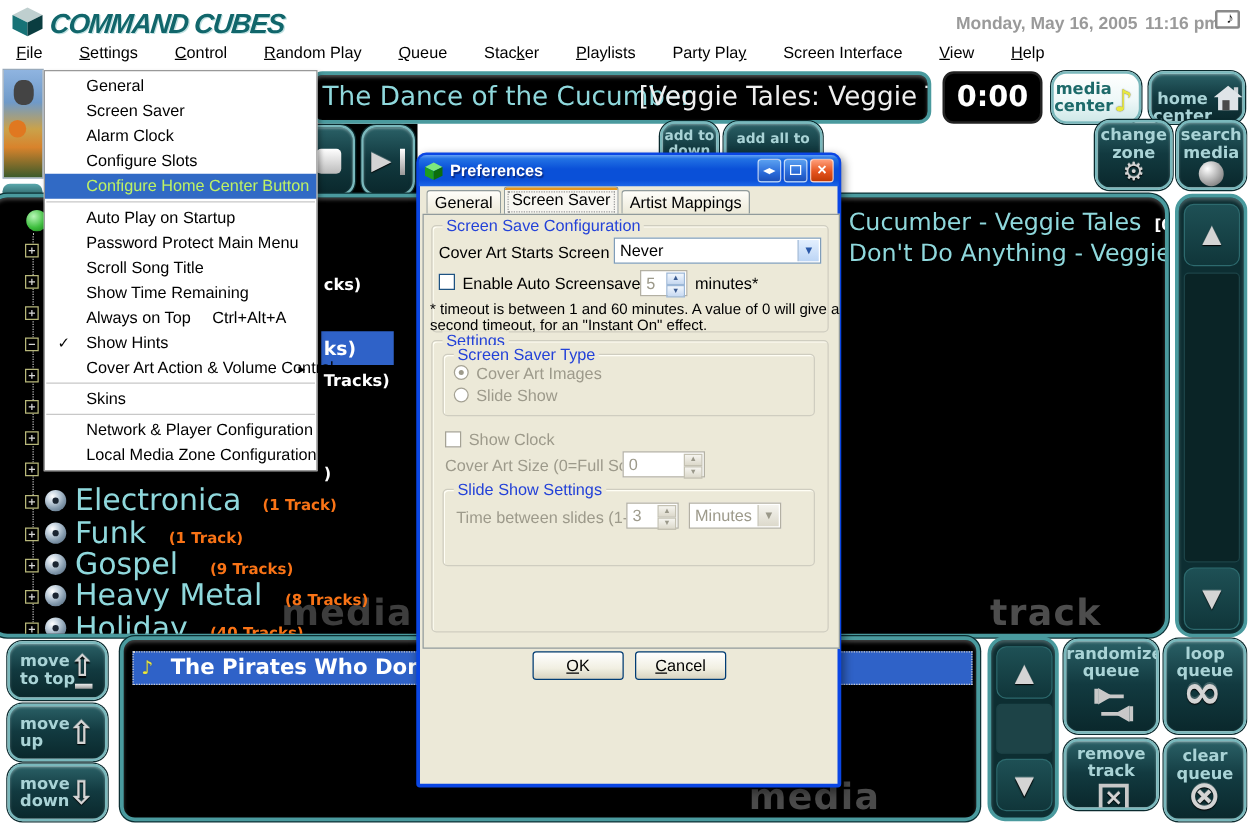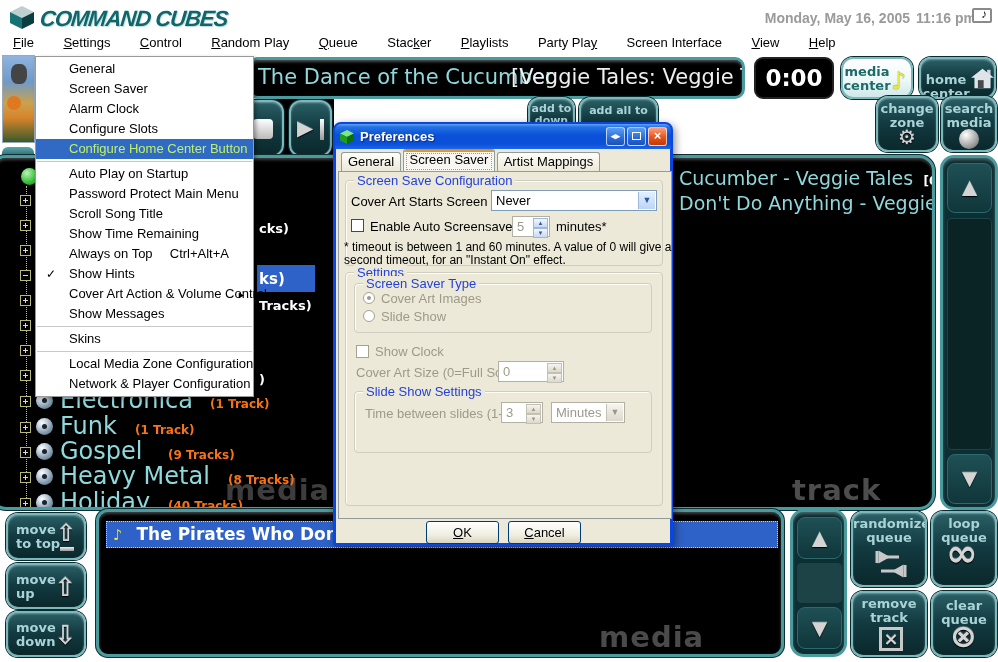--- a/index.html
+++ b/index.html
@@ -55,21 +55,21 @@
   .ddmenu { position:absolute; left:35px; top:56px; width:219px; background:#fff;
     border:1px solid #999; box-shadow:2px 2px 4px rgba(0,0,0,.35); z-index:40; padding:2px 0; }
   .ddmenu .item { position:relative; height:20px; line-height:20px; padding-left:33px; font-size:13px; color:#000; cursor:pointer; white-space:nowrap; }
   .ddmenu .item.hl { background:#316ac5; color:#bef264; }
   .ddmenu .sep { border-top:1px solid #c8c8c8; margin:2px 1px; height:0; }
   .ddmenu .chk { position:absolute; left:10px; font-size:12px; }
   .ddmenu .sub { position:absolute; right:7px; font-size:9px; top:1px; }
   .ddmenu .sc { position:absolute; right:24px; }
 
   
-  .xpdlg { position:absolute; left:333px; top:122px; width:340px; height:424px; z-index:30;
+  .xpdlg { position:absolute; left:333px; top:122px; width:340px; height:508px; z-index:30;
     background:#ece9d8; border:3px solid #0a46e4; border-radius:8px 8px 3px 3px;
     box-shadow:2px 3px 8px rgba(0,0,0,.45); font-size:13px; }
   .xp-title { position:absolute; left:-1px; top:-1px; right:-1px; height:25px; border-radius:6px 6px 0 0;
     background:linear-gradient(180deg,#64a1f4 0%,#2272e4 12%,#0a50d8 45%,#0a50d8 80%,#1c66e8 100%);
     color:#fff; font-weight:bold; display:flex; align-items:center; padding:0 4px; }
   .xp-title .t { margin-left:5px; text-shadow:1px 1px 1px #0a2a80; }
   .xp-cap { width:19px; height:19px; border:1px solid #fffa; border-radius:3px; margin-left:2px;
     background:linear-gradient(180deg,#5aa0f0,#2a6ad8 60%,#1c50b8); color:#fff; font-size:9px;
     line-height:17px; text-align:center; cursor:pointer; }
   .xp-cap.close { background:linear-gradient(180deg,#ff9d78,#e5541e 55%,#c13a05); font-size:13px; font-weight:bold; line-height:16px; }
@@ -303,21 +303,21 @@
       <line x1="8" y1="22" x2="28" y2="22"></line>
         <polygon points="22,22 29,18 29,26"></polygon>
     </g>
   </svg>
 </div>
 <div class="cc-btn" style="left:931px;top:511px;width:66px;height:76px">
   <span class="lbl">loop
 queue</span>
   <span class="abs silver" style="left:13px;top:18px;font-size:38px;font-weight:bold">∞</span>
 </div>
-<div class="cc-btn" style="left:851px;top:591px;width:76px;height:66px">
+<div class="cc-btn" style="left:851px;top:591px;width:76px;height:57px">
   <span class="lbl">remove
 track</span>
   <div class="abs" style="left:26px;top:34px;width:24px;height:24px;border:3px solid #c8c8c8;text-align:center">
     <span class="silver" style="font-size:18px;font-weight:bold;line-height:18px">×</span>
   </div>
 </div>
 <div class="cc-btn" style="left:931px;top:591px;width:66px;height:66px">
   <span class="abs lbl" style="left:0;right:0;top:2px">clear
 queue</span>
   <span class="abs silver" style="left:17px;top:24px;font-size:32px">⊗</span>
@@ -418,19 +418,18 @@
   <div class="item"><span>Configure Slots</span></div>
   <div class="item hl"><span>Configure Home Center Button</span></div>
   <div class="sep"></div>
   <div class="item"><span>Auto Play on Startup</span></div>
   <div class="item"><span>Password Protect Main Menu</span></div>
   <div class="item"><span>Scroll Song Title</span></div>
   <div class="item"><span>Show Time Remaining</span></div>
   <div class="item"><span>Always on Top</span><span class="sc">Ctrl+Alt+A</span></div>
   <div class="item"><span class="chk">✓</span><span>Show Hints</span></div>
   <div class="item"><span>Cover Art Action &amp; Volume Control</span><span class="sub">►</span></div>
-  <div class="item"><span>Show Messages</span></div>
   <div class="sep"></div>
   <div class="item"><span>Skins</span></div>
   <div class="sep"></div>
+  <div class="item"><span>Network &amp; Player Configuration</span></div>
   <div class="item"><span>Local Media Zone Configuration</span></div>
-  <div class="item"><span>Network &amp; Player Configuration</span></div>
 </div>
 
 </body></html>

